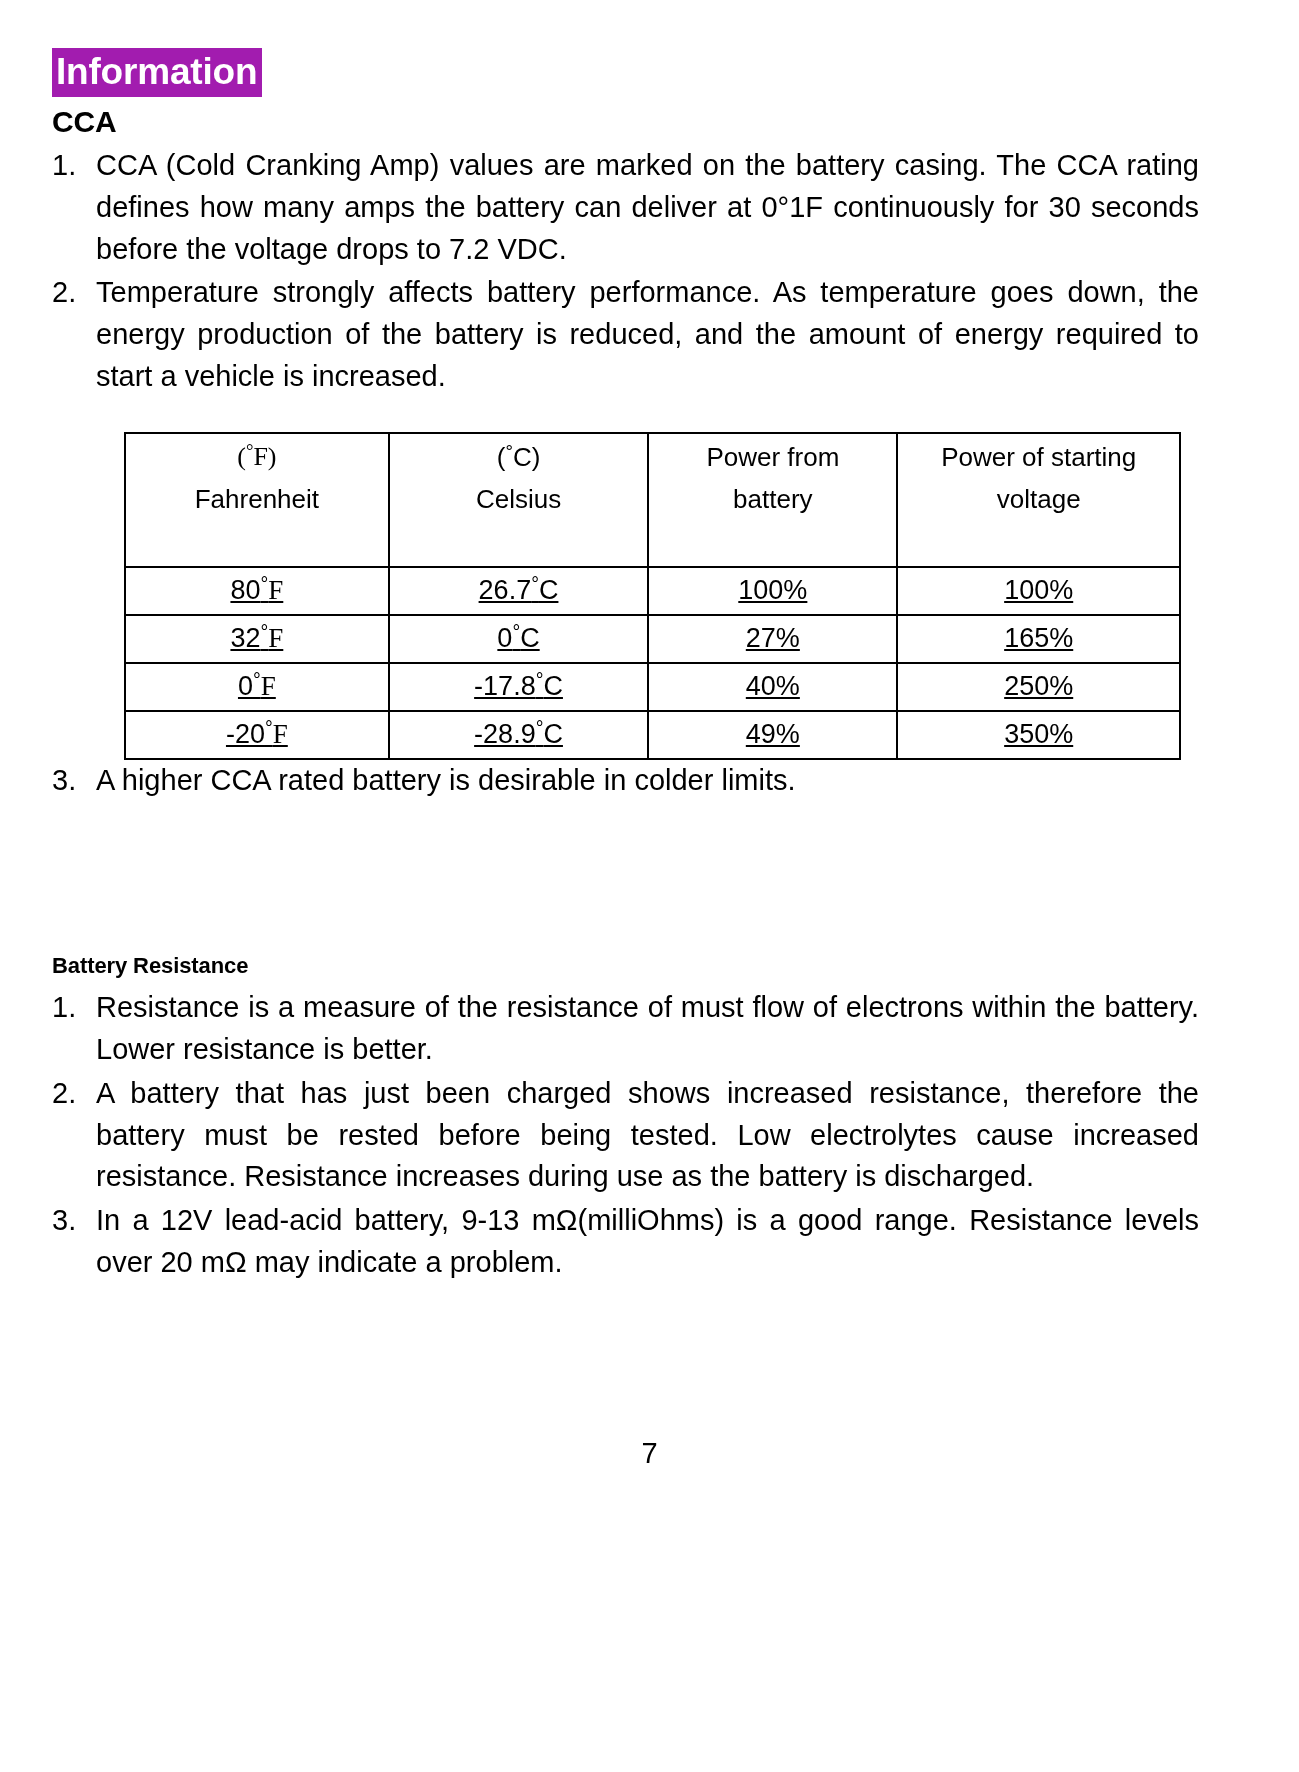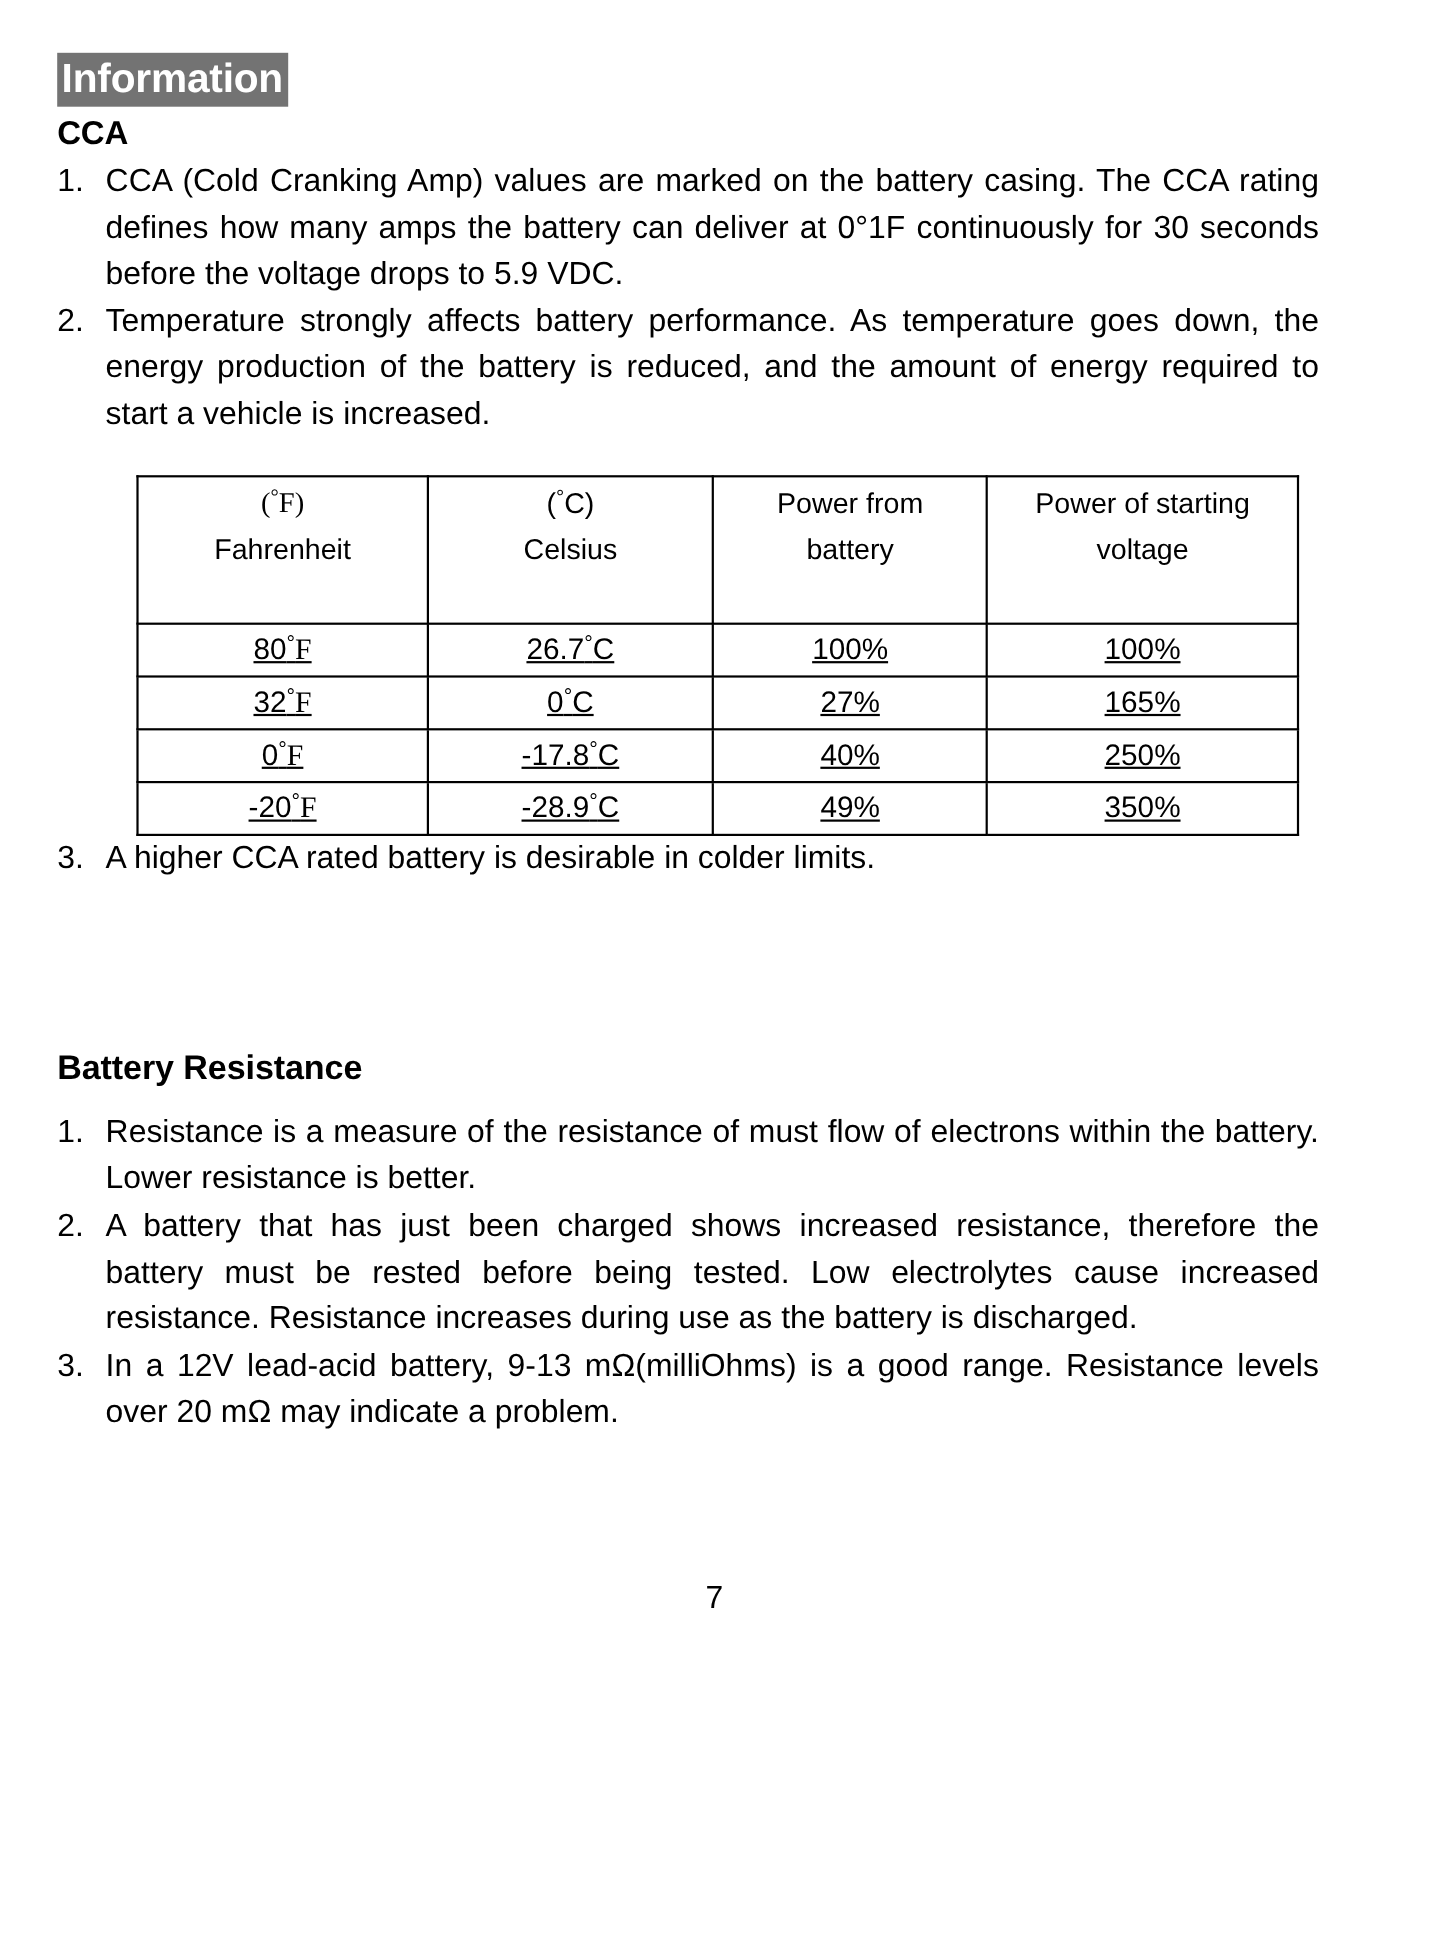--- a/index.html
+++ b/index.html
@@ -19,39 +19,39 @@
     position: relative;
     width: 1299px;
     height: 1772px;
     box-sizing: border-box;
     padding: 48px 100px 0 52px;
   }
 
   
   .title-highlight {
     display: inline-block;
-    background: #737373;
+    background: #a21caf;
     color: #ffffff;
     font-size: 37px;
     font-weight: bold;
     line-height: 1.22;
     padding: 1px 5px 3px 4px;
     letter-spacing: -0.2px;
     margin: 0 0 2px 0;
   }
   .sub-heading {
     font-size: 30px;
     font-weight: bold;
     margin: 6px 0 6px 0;
     letter-spacing: -0.2px;
   }
   .section-heading {
-    font-size: 31px;
+    font-size: 22px;
     font-weight: bold;
-    margin: 0 0 20px 0;
+    margin: 0 0 8px 0;
     letter-spacing: -0.1px;
   }
 
   
   ol.numlist {
     list-style: none;
     margin: 0;
     padding: 0;
   }
   ol.numlist > li {
@@ -151,21 +151,21 @@
 
 <div class="page">
 
   <h1 class="title-highlight">Information</h1>
 
   <div class="sub-heading">CCA</div>
 
   <ol class="numlist">
     <li>
       <span class="marker">1.</span>
-      <span class="body">CCA (Cold Cranking Amp) values are marked on the battery casing. The CCA rating defines how many amps the battery can deliver at 0°1F continuously for 30 seconds before the voltage drops to 5.9 VDC.</span>
+      <span class="body">CCA (Cold Cranking Amp) values are marked on the battery casing. The CCA rating defines how many amps the battery can deliver at 0°1F continuously for 30 seconds before the voltage drops to 7.2 VDC.</span>
     </li>
     <li>
       <span class="marker">2.</span>
       <span class="body">Temperature strongly affects battery performance. As temperature goes down, the energy production of the battery is reduced, and the amount of energy required to start a vehicle is increased.</span>
     </li>
   </ol>
 
   <div class="table-wrap">
     <table class="cca-table">
       <thead>

